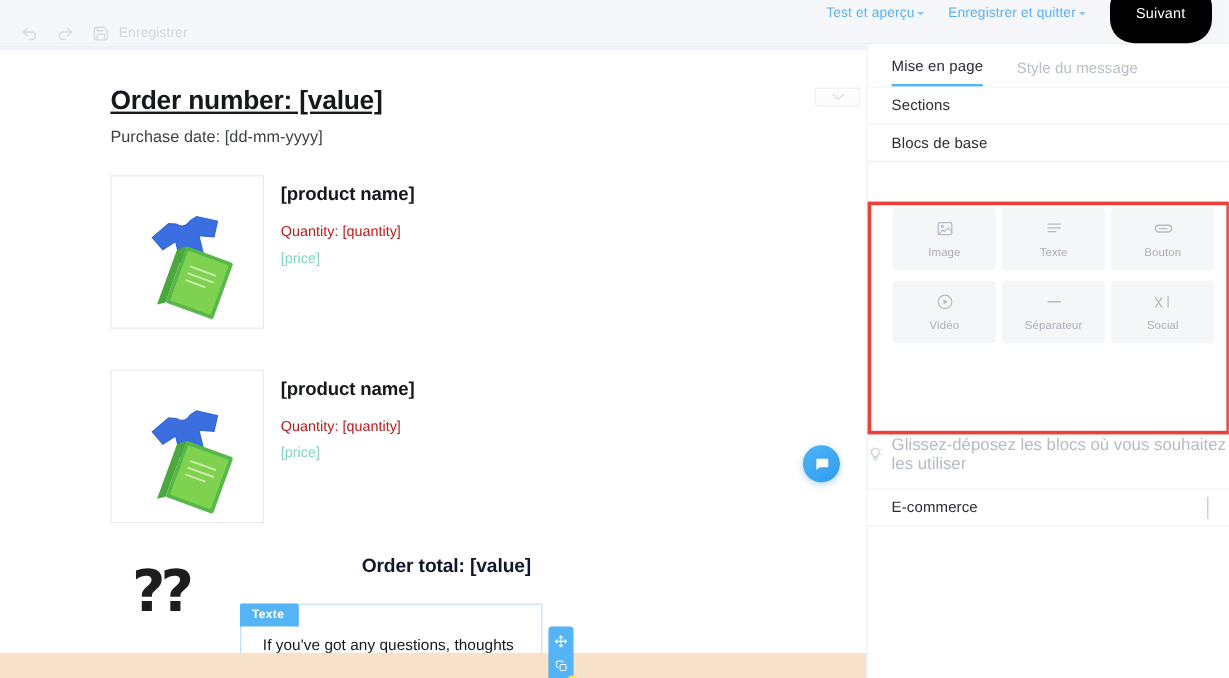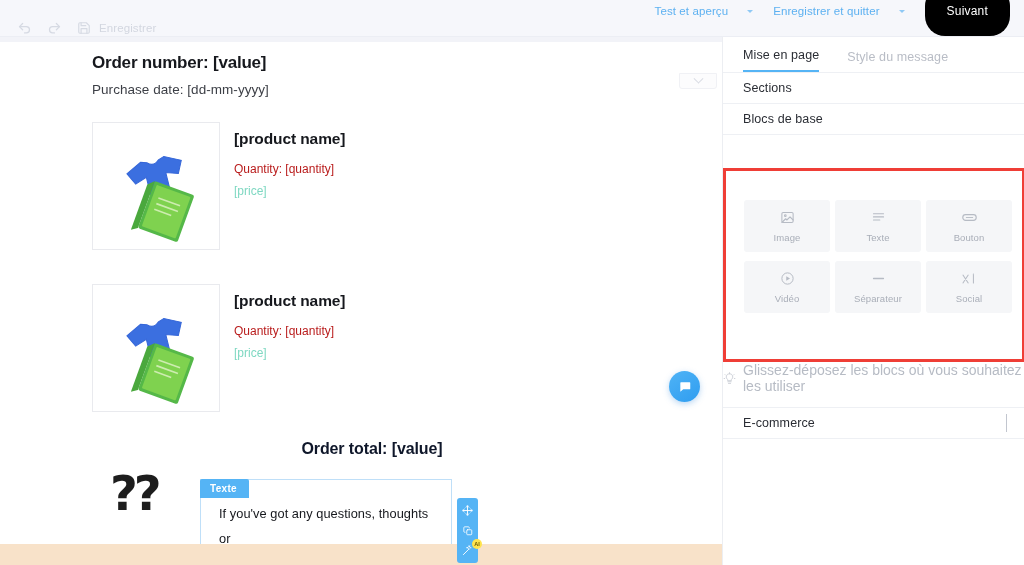--- a/index.html
+++ b/index.html
@@ -30,21 +30,21 @@
   .tb-save {
     display: flex; align-items: center; gap: 7px;
     color: #d3d7e0; font-size: 11.5px; letter-spacing: .1px;
   }
   .tb-right {
     margin-left: auto; display: flex; align-items: center;
     gap: 20px; padding-right: 14px;
   }
   .tb-link {
     color: #5db1f1; font-size: 11.5px; letter-spacing: .1px;
-    display: flex; align-items: center; gap: 19px; cursor: pointer;
+    display: flex; align-items: center; gap: 2px; cursor: pointer;
   }
   .caret-sm {
     width: 0; height: 0; border-left: 3px solid transparent;
     border-right: 3px solid transparent; border-top: 3.5px solid #8fc9f5;
   }
   .btn-next {
     background: #000000; color: #fff; font-size: 12px;
     border: none; border-radius: 20px; padding: 18px 22px;
     cursor: pointer; letter-spacing: .2px;
   }
@@ -68,22 +68,22 @@
   }
   .chev-grey {
     width: 7px; height: 7px;
     border-right: 1.4px solid #d8dbe3; border-bottom: 1.4px solid #d8dbe3;
     transform: rotate(45deg) translate(-2px,-2px);
   }
 
   .email-body { position: relative; padding: 10px 0 0 92px; width: 722px; }
 
   .order-no {
-    font-size: 17px; font-weight: bold; color: #16181d;
-    letter-spacing: -.2px; margin-top: 6px;
+    font-size: 22px; font-weight: bold; color: #16181d;
+    letter-spacing: -.2px; margin-top: 24px; text-decoration: underline;
   }
   .purchase-date {
     font-size: 13.5px; color: #3c3f46; margin-top: 9px; letter-spacing: .05px;
   }
 
   
   .product-row { display: flex; margin-top: 25px; }
   .product-row.second { margin-top: 34px; }
   .prod-thumb {
     width: 128px; height: 128px; background: #fff;
@@ -187,21 +187,21 @@
   .chev.down { transform: rotate(45deg) translate(-2px,-2px); }
   .chev.up   { transform: rotate(-135deg) translate(-2px,-2px); }
 
   .blocks-outline {
     position: absolute; left: 0px; top: 131px;
     width: 302px; height: 194px;
     border: 3px solid #ef3e36; box-sizing: border-box;
   }
   .blocks-grid {
     position: absolute; left: 740px - 722px; top: 0;
-    padding: 29px 12px 12px 18px;
+    padding: 2px 12px 12px 18px;
     display: grid; grid-template-columns: repeat(3, 86px);
     gap: 9px 5px;
   }
   .blk-card {
     width: 86px; height: 52px; background: #f5f6f8; border-radius: 3px;
     display: flex; flex-direction: column; align-items: center;
     justify-content: center; gap: 6px; cursor: grab;
   }
   .blk-card .bi { color: #b6bbc4; display: flex; align-items: center; justify-content: center; height: 16px; }
   .blk-card .bl { font-size: 9.5px; color: #a9aeb8; letter-spacing: .1px; }

